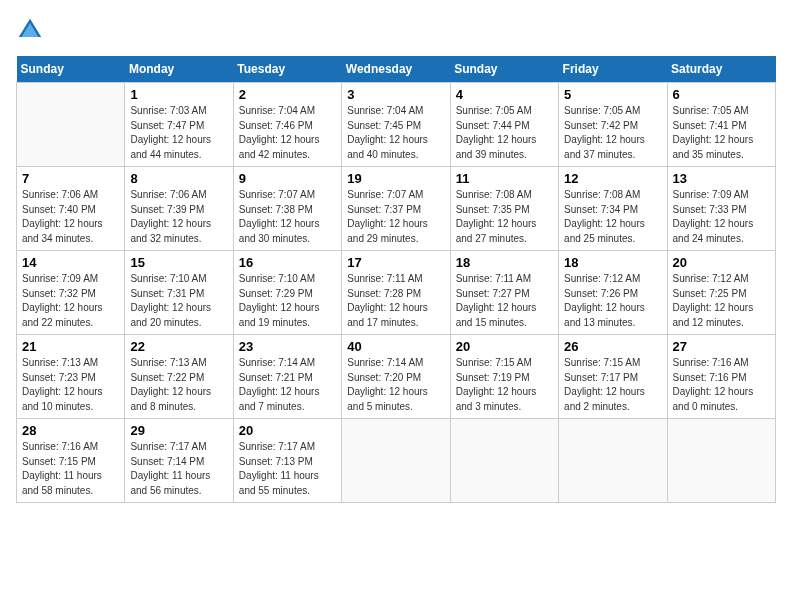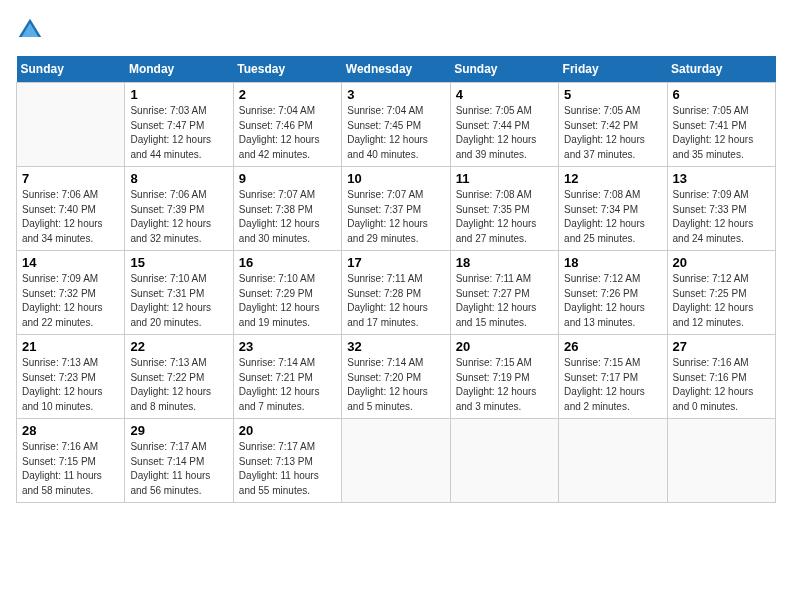--- a/index.html
+++ b/index.html
@@ -147,21 +147,21 @@
         </td>
         <td>
           <span class="day-num">8</span>
           <div class="day-info">Sunrise: 7:06 AM<br>Sunset: 7:39 PM<br>Daylight: 12 hours<br>and 32 minutes.</div>
         </td>
         <td>
           <span class="day-num">9</span>
           <div class="day-info">Sunrise: 7:07 AM<br>Sunset: 7:38 PM<br>Daylight: 12 hours<br>and 30 minutes.</div>
         </td>
         <td>
-          <span class="day-num">10</span>
+          <span class="day-num">19</span>
           <div class="day-info">Sunrise: 7:07 AM<br>Sunset: 7:37 PM<br>Daylight: 12 hours<br>and 29 minutes.</div>
         </td>
         <td>
           <span class="day-num">11</span>
           <div class="day-info">Sunrise: 7:08 AM<br>Sunset: 7:35 PM<br>Daylight: 12 hours<br>and 27 minutes.</div>
         </td>
         <td>
           <span class="day-num">12</span>
           <div class="day-info">Sunrise: 7:08 AM<br>Sunset: 7:34 PM<br>Daylight: 12 hours<br>and 25 minutes.</div>
         </td>
@@ -207,21 +207,21 @@
         </td>
         <td>
           <span class="day-num">22</span>
           <div class="day-info">Sunrise: 7:13 AM<br>Sunset: 7:22 PM<br>Daylight: 12 hours<br>and 8 minutes.</div>
         </td>
         <td>
           <span class="day-num">23</span>
           <div class="day-info">Sunrise: 7:14 AM<br>Sunset: 7:21 PM<br>Daylight: 12 hours<br>and 7 minutes.</div>
         </td>
         <td>
-          <span class="day-num">32</span>
+          <span class="day-num">40</span>
           <div class="day-info">Sunrise: 7:14 AM<br>Sunset: 7:20 PM<br>Daylight: 12 hours<br>and 5 minutes.</div>
         </td>
         <td>
           <span class="day-num">20</span>
           <div class="day-info">Sunrise: 7:15 AM<br>Sunset: 7:19 PM<br>Daylight: 12 hours<br>and 3 minutes.</div>
         </td>
         <td>
           <span class="day-num">26</span>
           <div class="day-info">Sunrise: 7:15 AM<br>Sunset: 7:17 PM<br>Daylight: 12 hours<br>and 2 minutes.</div>
         </td>

